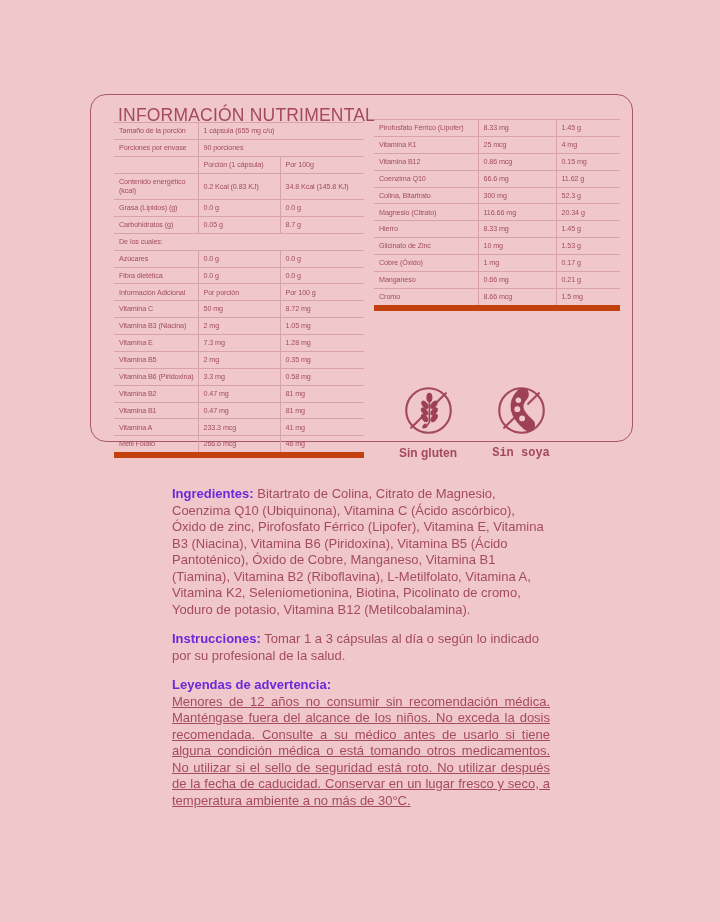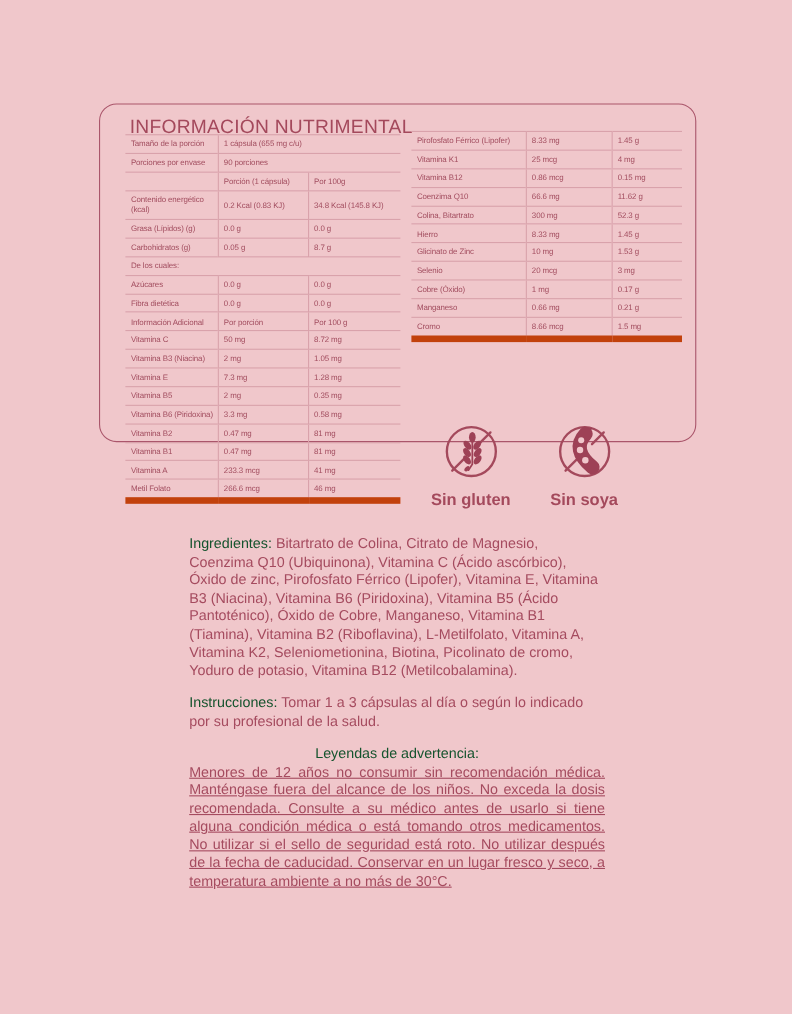--- a/index.html
+++ b/index.html
@@ -7,21 +7,21 @@
   body {
     position:relative;
     background:#f0c7cb;
     font-family:"Liberation Sans", sans-serif;
     color:#a4495c;
     overflow:hidden;
   }
   .panel {
     position:absolute;
     left:90px; top:94px;
-    width:543px; height:308px;
+    width:543px; height:348px;
     border:1.3px solid #aa566b;
     border-radius:16px;
   }
   .panel-title {
     position:absolute;
     left:27px; top:10px;
     font-size:17.5px;
     font-weight:500;
     letter-spacing:.2px;
     color:#a4495c;
@@ -47,40 +47,40 @@
   .tbl-left  { left:23px;  top:27px; width:250px; }
   .tbl-right { left:283px; top:24px; width:246px; }
 
   .badge {
     position:absolute;
     top:287px;
     width:104px;
     text-align:center;
   }
   .badge-gluten { left:285px; }
-  .badge-soy    { left:388px; }
+  .badge-soy    { left:378px;font-family:Liberation Mono, monospace; }
   .badge svg { display:block; margin:0 auto; }
   .badge-label {
     margin-top:7px;
-    font-size:15px;
+    font-size:12px;
     font-weight:700;
     color:#a4495c;
   }
 
   .sections {
     position:absolute;
     left:172px; top:486px;
     width:378px;
     font-size:13px;
     line-height:16.5px;
     color:#a54b5f;
   }
   .sections p { margin:0 0 13px 0; }
-  .sections b { font-weight:400; color:#14532d; }
-  .warn-label { display:block;text-align:center; }
+  .sections b { font-weight:700; color:#6d28d9; }
+  .warn-label { display:block; }
   .warn-text  { display:block; text-align:justify;text-decoration:underline; }
 </style>
 </head>
 <body>
 
 <div class="panel">
   <div class="panel-title">INFORMACIÓN NUTRIMENTAL</div>
 
   <table class="ntable tbl-left">
     <colgroup>
@@ -209,33 +209,33 @@
           <td>Coenzima Q10</td>
           <td>66.6 mg</td>
           <td>11.62 g</td>
         </tr>
         <tr>
           <td>Colina, Bitartrato</td>
           <td>300 mg</td>
           <td>52.3 g</td>
         </tr>
         <tr>
+          <td>Magnesio (Citrato)</td>
+          <td>116.66 mg</td>
+          <td>20.34 g</td>
+        </tr>
+        <tr>
           <td>Hierro</td>
           <td>8.33 mg</td>
           <td>1.45 g</td>
         </tr>
         <tr>
           <td>Glicinato de Zinc</td>
           <td>10 mg</td>
           <td>1.53 g</td>
-        </tr>
-        <tr>
-          <td>Selenio</td>
-          <td>20 mcg</td>
-          <td>3 mg</td>
         </tr>
         <tr>
           <td>Cobre (Óxido)</td>
           <td>1 mg</td>
           <td>0.17 g</td>
         </tr>
         <tr>
           <td>Manganeso</td>
           <td>0.66 mg</td>
           <td>0.21 g</td>

